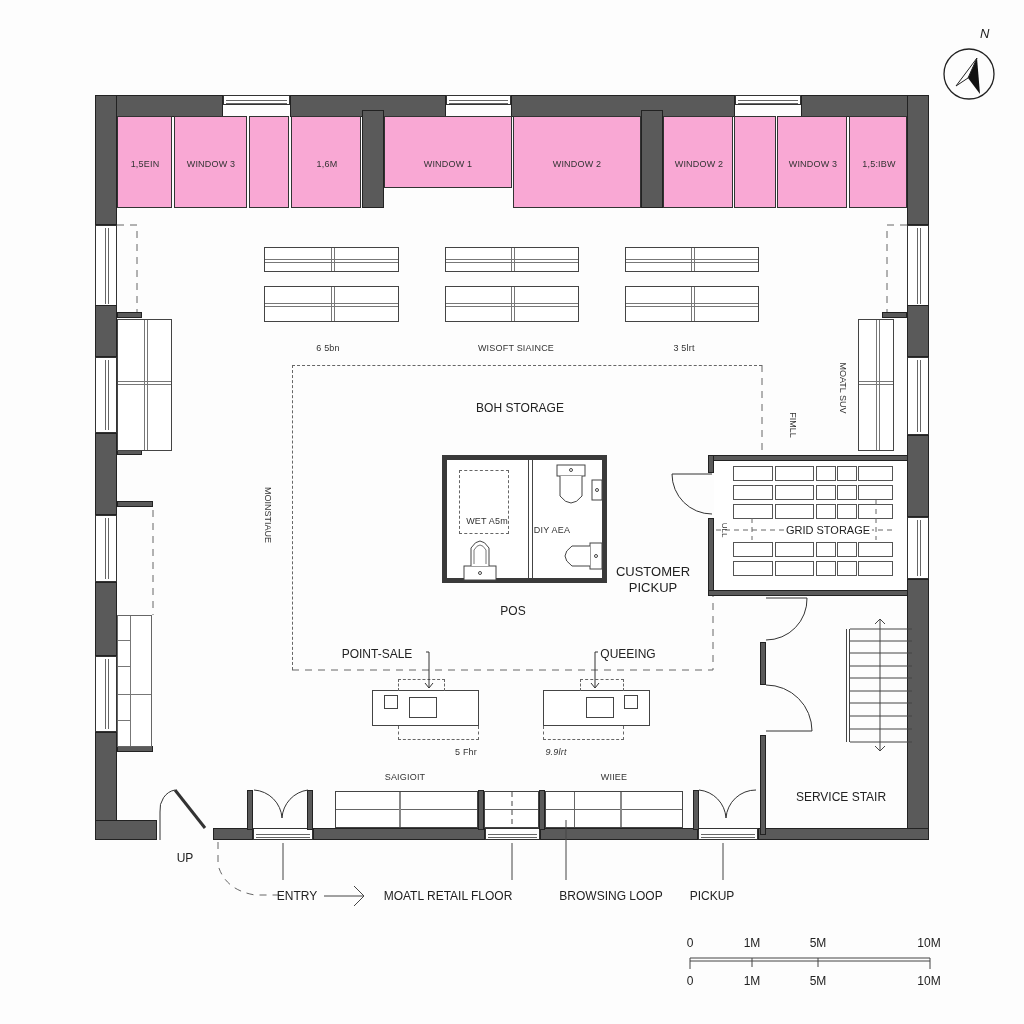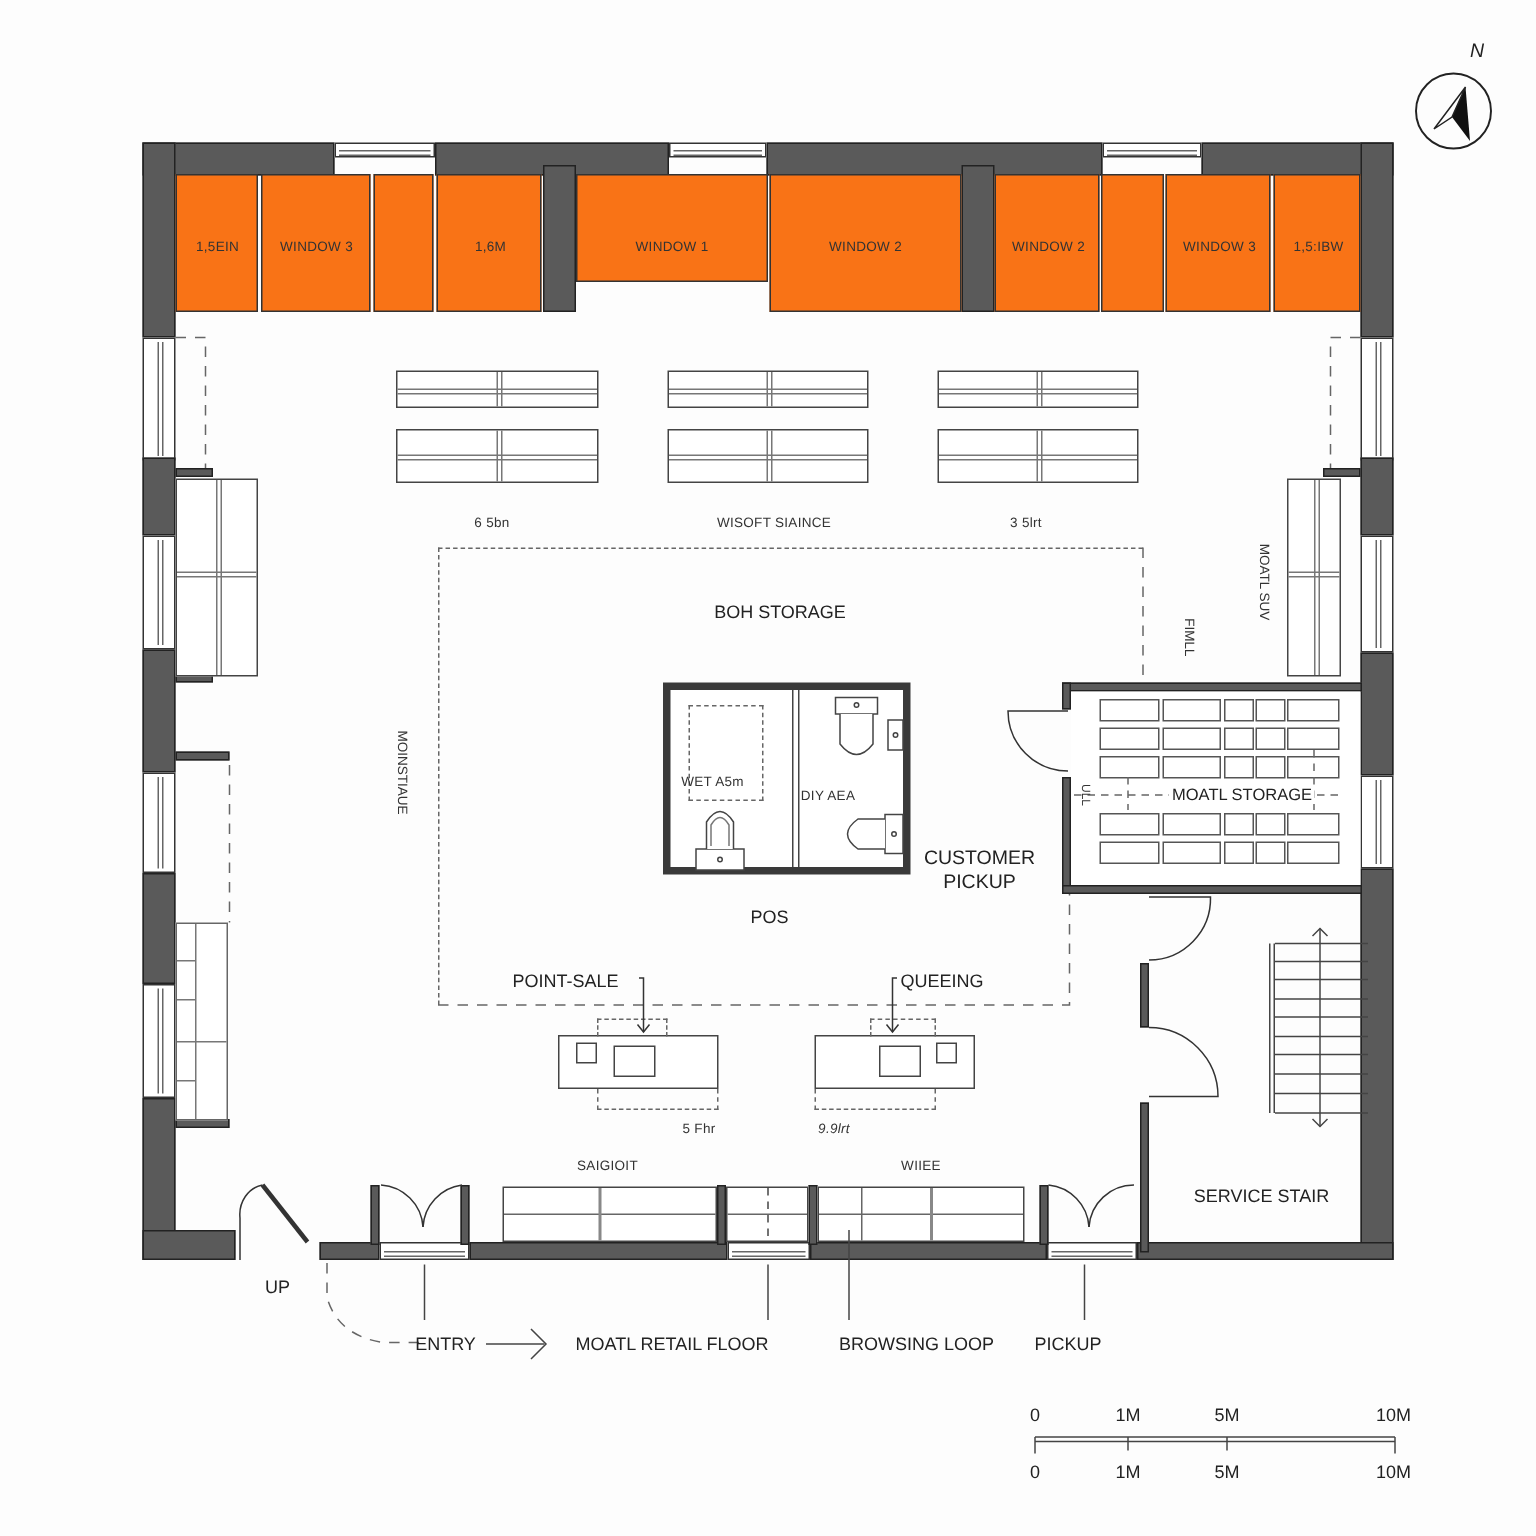--- a/index.html
+++ b/index.html
@@ -4,21 +4,21 @@
 <style>
   html, body { margin: 0; padding: 0; background: #fdfdfd; }
   body { width: 1024px; height: 1024px; position: relative; overflow: hidden;
          font-family: "Liberation Sans", "DejaVu Sans", sans-serif; color: #222; }
   .abs { position: absolute; }
   .wall { position: absolute; background: #5a5a5a; border: 1px solid #222; box-sizing: border-box; }
   .win-h { position: absolute; background: #fff; border: 1px solid #333; box-sizing: border-box; }
   .win-h::after { content: ""; position: absolute; left: 2px; right: 2px; top: 45%; height: 2px; border-top: 1px solid #666; border-bottom: 1px solid #666; }
   .win-v { position: absolute; background: #fff; border: 1px solid #333; box-sizing: border-box; }
   .win-v::after { content: ""; position: absolute; top: 2px; bottom: 2px; left: 45%; width: 2px; border-left: 1px solid #666; border-right: 1px solid #666; }
-  .panel { position: absolute; background: #f97316; border: 1.5px solid #333; box-sizing: border-box; }
+  .panel { position: absolute; background: #f9a8d4; border: 1.5px solid #333; box-sizing: border-box; }
   .lbl { position: absolute; font-size: 9px; letter-spacing: 0.2px; white-space: nowrap; color: #333; transform: translate(-50%, -50%); }
   .lbl-md { position: absolute; font-size: 12px; white-space: nowrap; color: #222; transform: translate(-50%, -50%); }
   .lbl-lg { position: absolute; font-size: 13px; white-space: nowrap; color: #222; transform: translate(-50%, -50%); text-align: center; line-height: 16px; }
   .vlbl { position: absolute; font-size: 9px; white-space: nowrap; color: #333; transform: translate(-50%, -50%) rotate(90deg); }
   .dash-rect { position: absolute; border: 1px dashed #666; box-sizing: border-box; }
   .shelf { position: absolute; border: 1px solid #444; background: #fff; box-sizing: border-box; }
   .shelf::before { content: ""; position: absolute; left: 0; right: 0; top: 47%; height: 2px; border-top: 1px solid #777; border-bottom: 1px solid #777; }
   .shelf::after { content: ""; position: absolute; top: 0; bottom: 0; left: 49.5%; width: 2px; border-left: 1px solid #777; border-right: 1px solid #777; }
   .cell { position: absolute; border: 1px solid #555; background: #fff; box-sizing: border-box; }
   svg { position: absolute; left: 0; top: 0; overflow: visible; }
@@ -154,21 +154,21 @@
 
     <path d="M218,842 L218,865 Q225,890 255,895 L280,895"></path>
   </g>
 </svg>
 
 <span class="lbl-md" style="left:520px;top:408px;">BOH STORAGE</span>
 
 <div class="abs" style="left:442px;top:455px;width:165px;height:128px;border:5px solid #3a3a3a;box-sizing:border-box;background:#fff;">
   <div class="abs" style="left:81px;top:0;width:3px;height:100%;border-left:1px solid #444;border-right:1px solid #444;"></div>
   <div class="dash-rect" style="left:12px;top:10px;width:50px;height:64px;"></div>
-  <span class="lbl" style="left:28px;top:61px;">WET A5m</span>
+  <span class="lbl" style="left:40px;top:61px;">WET A5m</span>
   <span class="lbl" style="left:105px;top:70px;">DIY AEA</span>
   <svg width="165" height="128">
 
     <rect x="17" y="106" width="32" height="14" fill="#fff" stroke="#444"></rect>
     <circle cx="33" cy="113" r="1.5" fill="none" stroke="#444"></circle>
     <path d="M24,106 L24,88 Q33,74 42,88 L42,106" fill="#fff" stroke="#444"></path>
     <path d="M27,104 L27,90 Q33,80 39,90 L39,104" fill="none" stroke="#777"></path>
 
     <rect x="110" y="5" width="28" height="11" fill="#fff" stroke="#444"></rect>
     <circle cx="124" cy="10" r="1.5" fill="none" stroke="#444"></circle>
@@ -221,21 +221,21 @@
       <div class="cell" style="left:837px;top:561px;width:20px;height:15px;"></div>
       <div class="cell" style="left:858px;top:561px;width:35px;height:15px;"></div>
   </div>
   <svg width="1024" height="1024">
     <g stroke="#666" stroke-dasharray="5,4" fill="none">
       <line x1="716" y1="530" x2="893" y2="530"></line>
       <line x1="752" y1="518" x2="752" y2="540"></line>
       <line x1="876" y1="500" x2="876" y2="540"></line>
     </g>
   </svg>
-  <span class="abs" style="left:828px;top:530px;transform:translate(-50%,-50%);font-size:11px;background:#fff;padding:0 2px;">MOATL STORAGE</span>
+  <span class="abs" style="left:828px;top:530px;transform:translate(-50%,-50%);font-size:11px;background:#fff;padding:0 2px;">GRID STORAGE</span>
   <span class="vlbl" style="left:724px;top:530px;font-size:8px;">ULL</span>
 </div>
 
 <div>
   <div class="wall" style="left:760px;top:642px;width:6px;height:43px;"></div>
   <div class="wall" style="left:760px;top:735px;width:6px;height:100px;"></div>
   <div class="abs" style="left:846px;top:629px;width:62px;height:113px;border-left:4px double #444;box-sizing:border-box;">
     <svg width="62" height="140" style="left:-4px;top:-15px;">
       <g stroke="#444" stroke-width="1">
         <line x1="4" y1="15" x2="66" y2="15"></line>

